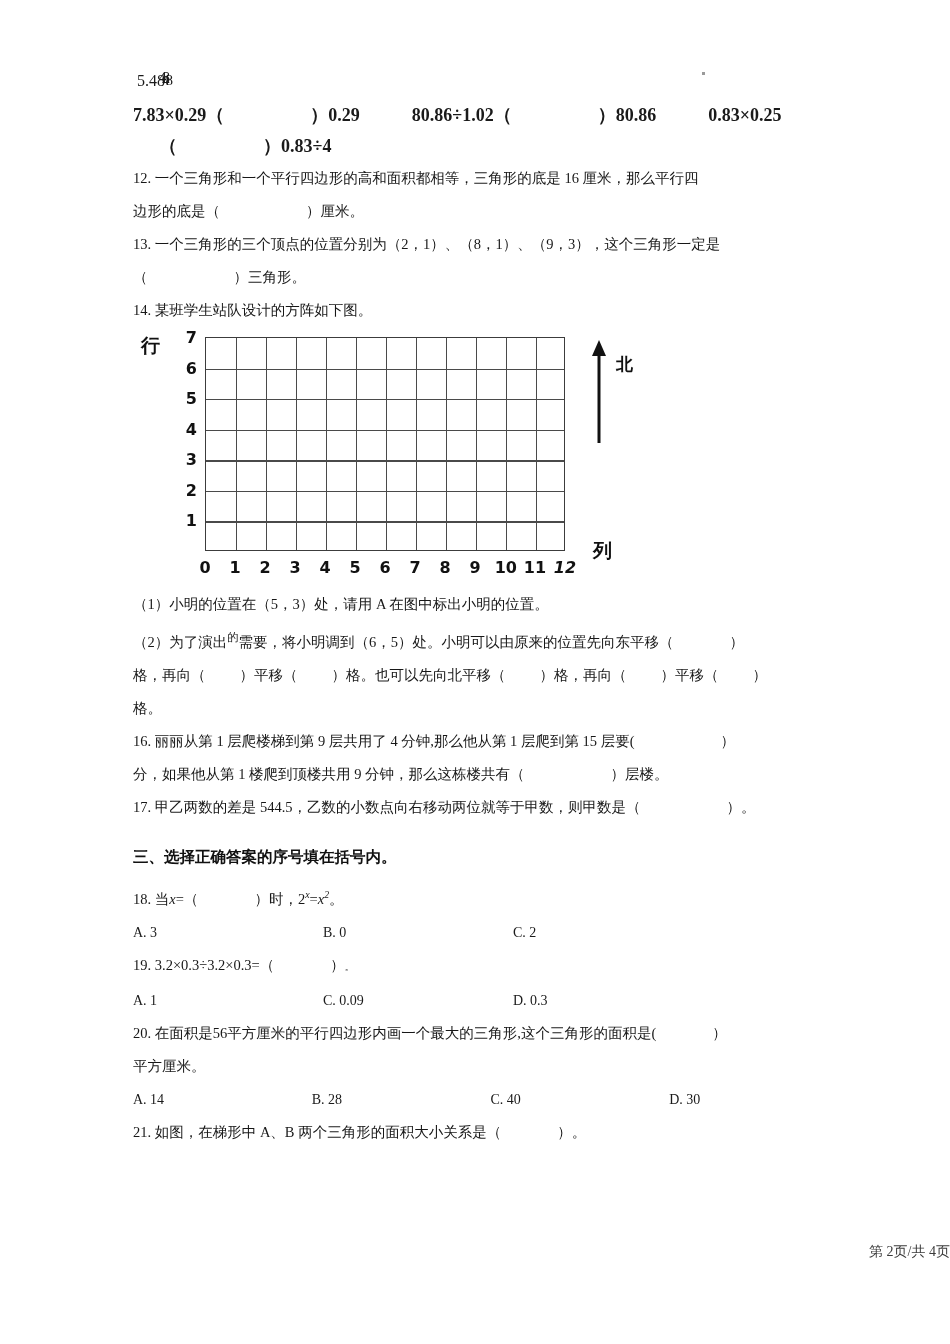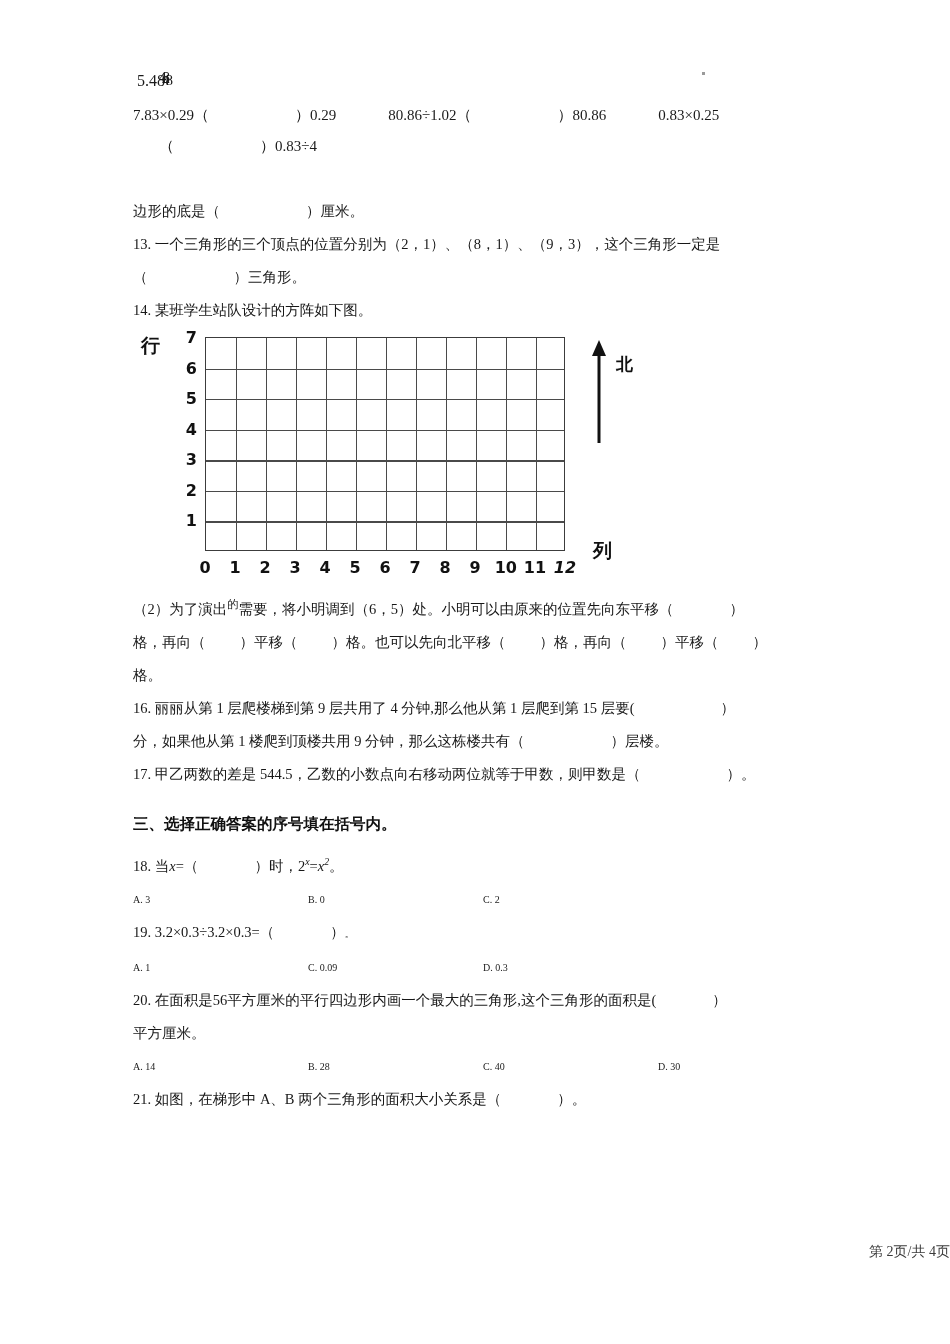--- a/index.html
+++ b/index.html
@@ -73,23 +73,24 @@
   .overlap-strike2 {
     position: absolute;
     left: 29px;
     top: -1px;
     font-size: 15px;
     line-height: 30px;
     letter-spacing: -4px;
   }
 
   .expr-row {
-    font-size: 15px;
+    font-size: 18px;
     line-height: 31px;
     white-space: nowrap;
+    font-weight: bold;
   }
   .expr-row .cell { display: inline-block; }
   .gap-sm { display: inline-block; width: 52px; }
 
   .indent { display: inline-block; width: 26px; }
   .blank-short { display: inline-block; width: 56px; }
   .blank-mid { display: inline-block; width: 86px; }
   .blank-tiny { display: inline-block; width: 34px; }
 
   
@@ -98,23 +99,24 @@
     font-weight: bold;
     font-size: 15.5px;
     line-height: 34px;
     margin-top: 16px;
     margin-bottom: 4px;
     color: #111;
   }
 
   
   .choices {
-    font-size: 10px;
+    font-size: 14px;
     line-height: 33px;
     display: flex;
+    gap: 15px;
   }
   .choices .opt { width: 25%; }
 
   
   .mi { font-style: italic; font-family: "Liberation Serif", serif; }
   .sup { font-size: 0.68em; vertical-align: super; font-style: italic; }
   .raised { font-size: 0.78em; vertical-align: super; }
 
   
   .figure {
@@ -218,21 +220,21 @@
 
     <div class="expr-row">
       <span class="cell">7.83×0.29</span><span>（</span><span class="blank-mid"></span><span>）</span><span class="cell">0.29</span><span class="gap-sm"></span><span class="cell">80.86÷1.02</span><span>（</span><span class="blank-mid"></span><span>）</span><span class="cell">80.86</span><span class="gap-sm"></span><span class="cell">0.83×0.25</span>
     </div>
 
     <div class="expr-row">
       <span class="indent"></span><span>（</span><span class="blank-mid"></span><span>）</span><span class="cell">0.83÷4</span>
     </div>
 
     <p class="q">
-      <br>
+      <span>12. 一个三角形和一个平行四边形的高和面积都相等，三角形的底是 16 厘米，那么平行四</span><br>
       <span>边形的底是（</span><span class="blank-mid"></span><span>）厘米。</span>
     </p>
 
     <p class="q">
       <span>13. 一个三角形的三个顶点的位置分别为（2，1）、（8，1）、（9，3），这个三角形一定是</span><br>
       <span>（</span><span class="blank-mid"></span><span>）三角形。</span>
     </p>
 
     <p class="q">14. 某班学生站队设计的方阵如下图。</p>
 
@@ -288,20 +290,21 @@
           <span class="xtick" style="left: 240px; top: 225px;">6</span>
           <span class="xtick" style="left: 270px; top: 225px;">7</span>
           <span class="xtick" style="left: 300px; top: 225px;">8</span>
           <span class="xtick" style="left: 330px; top: 225px;">9</span>
           <span class="xtick" style="left: 360px; top: 225px; text-align: right;">10</span>
           <span class="xtick" style="left: 390px; top: 225px;">11</span>
           <span class="xtick" style="left: 420px; top: 225px; font-style: italic;">12</span>
         </div>
     </div>
 
+    <p class="q">（1）小明的位置在（5，3）处，请用 A 在图中标出小明的位置。</p>
 
     <p class="q">
       <span>（2）为了演出</span><span class="raised">的</span><span>需要，将小明调到（6，5）处。小明可以由原来的位置先向东平移（</span><span class="blank-short"></span><span>）</span><br>
       <span>格，再向（</span><span class="blank-tiny"></span><span>）平移（</span><span class="blank-tiny"></span><span>）格。也可以先向北平移（</span><span class="blank-tiny"></span><span>）格，再向（</span><span class="blank-tiny"></span><span>）平移（</span><span class="blank-tiny"></span><span>）</span><br>
       <span>格。</span>
     </p>
 
 
     <p class="q">
       <span>16. 丽丽从第 1 层爬楼梯到第 9 层共用了 4 分钟,那么他从第 1 层爬到第 15 层要(</span><span class="blank-mid"></span><span>）</span><br>

